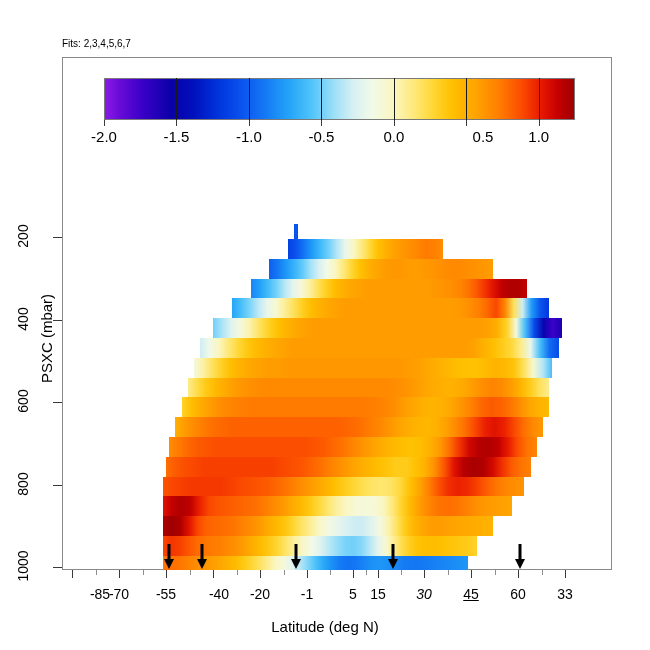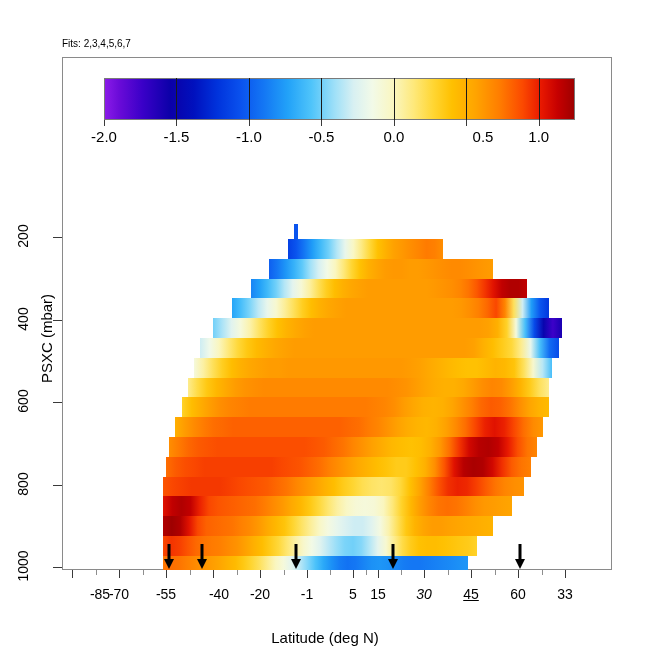--- a/index.html
+++ b/index.html
@@ -54,21 +54,21 @@
 
   
   #yaxis-title{left:-34px;top:330px;width:160px;text-align:center;
                font-size:15px;color:#000;
                transform:rotate(-90deg);transform-origin:50% 50%;}
   .ylab{position:absolute;font-size:14px;color:#000;white-space:nowrap;
         transform-origin:100% 50%;}
   .ytick{position:absolute;left:53px;width:9px;height:1.4px;background:#3a3a3a;}
 
   #xaxis-title{left:0;top:618px;width:650px;text-align:center;
-               font-size:15px;color:#000;margin-top:11px;}
+               font-size:15px;color:#000;}
   .xlab{position:absolute;top:586px;font-size:14px;color:#000;
         transform:translateX(-50%);white-space:nowrap;}
   .xtick{position:absolute;top:570px;width:1.4px;height:8px;background:#3a3a3a;}
   .xtick-min{position:absolute;top:570px;width:1.2px;height:5px;background:#8e8e8e;}
 
   
   #plot-data{left:62px;top:57px;width:550px;height:513px;overflow:hidden;}
   .drow{position:absolute;}
 
   

